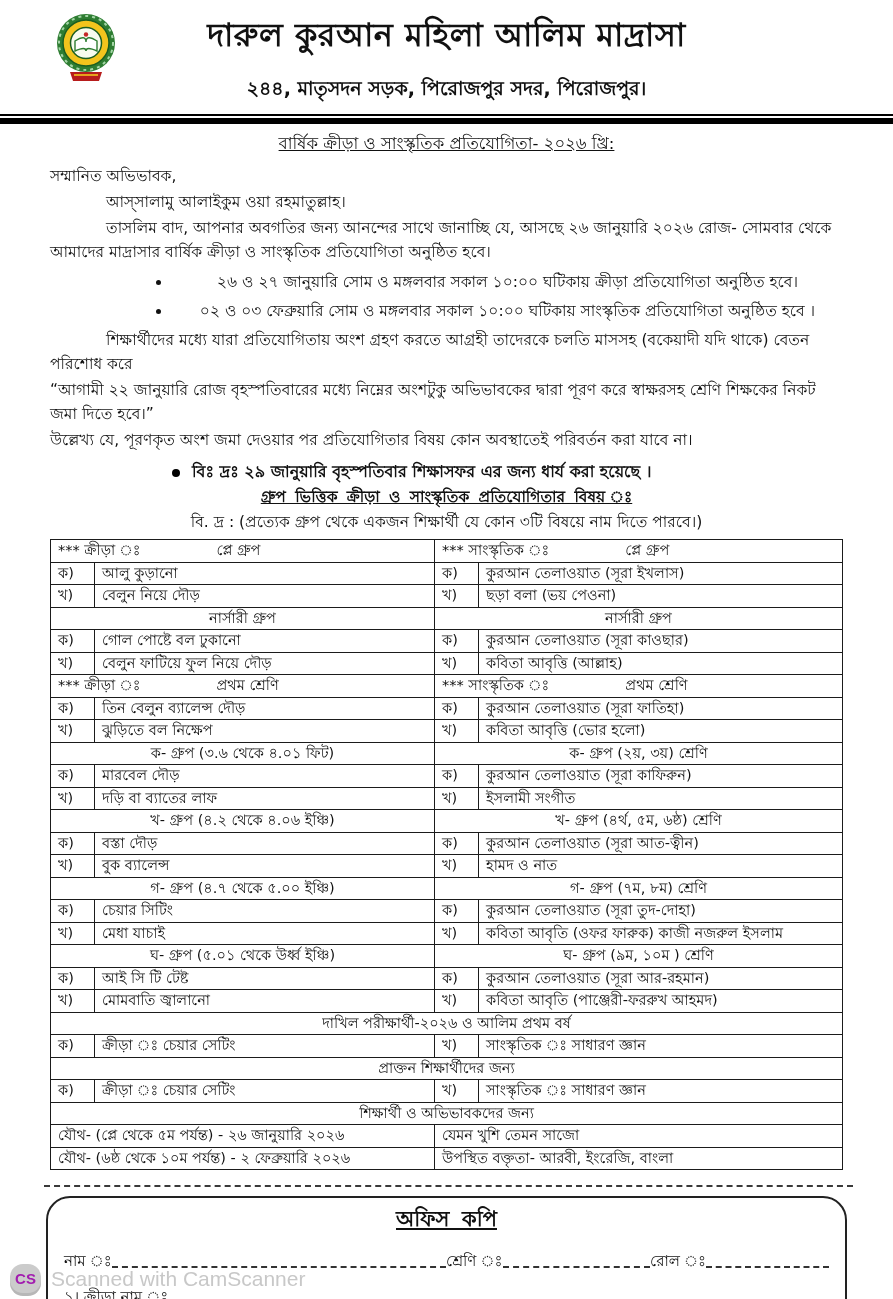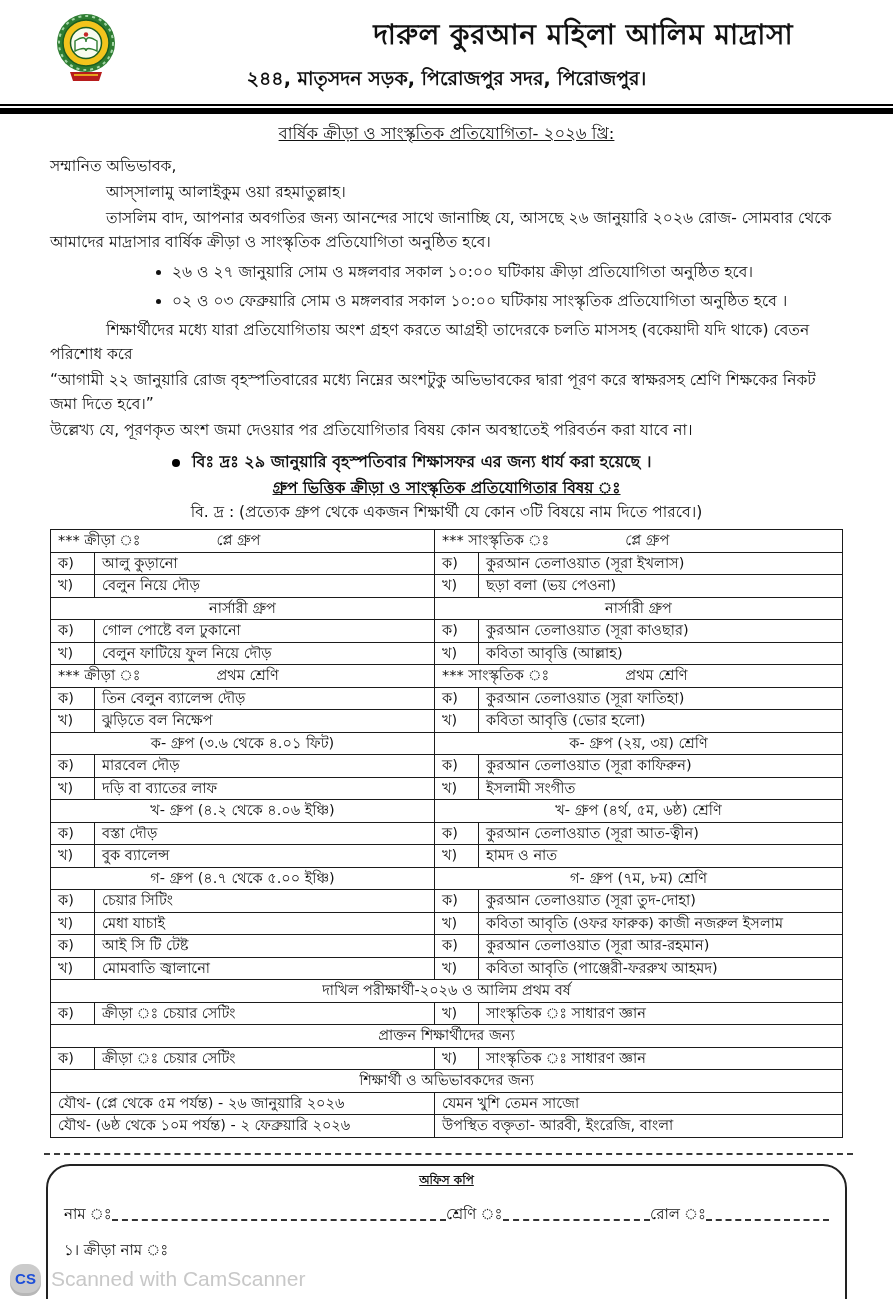--- a/index.html
+++ b/index.html
@@ -5,63 +5,63 @@
   * { box-sizing: border-box; }
   body { margin: 0; background: #e8e8e8; }
   .page {
     width: 893px; height: 1299px; margin: 0 auto; background: #fff; color: #111;
     font-family: "DejaVu Sans", "Liberation Sans", sans-serif;
     position: relative; overflow: hidden;
   }
   
   header { position: relative; padding-top: 10px; }
   .logo { position: absolute; left: 52px; top: 10px; width: 68px; height: 76px; }
-  .school-name { margin: 2px 100px 0; text-align: right; font-size: 28px; line-height: 46px; font-weight: 700; letter-spacing: .5px; }
-  .address { text-align: center; font-size: 19px; font-weight: 700; margin-top: 6px; }
+  .school-name { margin: 2px 100px 0; text-align: center; font-size: 32px; line-height: 46px; font-weight: 700; letter-spacing: .5px; }
+  .address { text-align: center; font-size: 19px; font-weight: 700; margin-top: 16px; }
   .rule-thin { border-top: 2px solid #000; margin-top: 8px; }
   .rule-bar  { height: 6px; background: #000; margin-top: 2px; }
   .subtitle { text-align: center; font-size: 16.5px; font-weight: 400; text-decoration: underline; margin-top: 7px; }
   
   main { padding: 4px 50px 0; font-size: 15.5px; line-height: 24px; }
   main p { margin: 2px 0; }
   .indent1 { margin-left: 56px; }
   .para { text-indent: 56px; }
   ul.bullets { margin: 6px 0 2px 122px; padding: 0; list-style: disc; }
-  ul.bullets li { margin: 5px 0; }
+  ul.bullets li { margin: 5px 0; text-align: center; }
   .note-bullet { display: flex; gap: 12px; margin: 8px 0 2px 122px; font-weight: 700; font-size: 16px; }
   .dot { width: 8px; height: 8px; border-radius: 50%; background: #000; margin-top: 9px; flex: none; }
   .center { text-align: center; }
-  .u { text-decoration: underline; }
+  .u { text-decoration: underline; font-family: Liberation Mono, monospace; }
   .bold { font-weight: 700; }
   
   table.comp { width: 100%; border-collapse: collapse; margin-top: 5px; table-layout: fixed; }
   table.comp td {
     border: 1.5px solid #1b1b1b; padding: 1px 7px; font-size: 14.5px; line-height: 19.5px;
     overflow: hidden; white-space: nowrap;
   }
   td.head span.grp { margin-left: 76px; }
   td.sec, td.fullc { text-align: center; }
   td.plainc { white-space: pre; }
   
   .cutline { margin: 15px 40px 9px 44px; border-top: 2.5px dashed #3a3a3a; }
   .office {
     margin: 0 46px; border: 2px solid #222; border-radius: 24px;
     padding: 5px 16px 10px; height: 176px; font-size: 15px;
   }
-  .office-title { font-size: 12px; }
+  .office-title { font-size: 21px; }
   .office-line { display: flex; align-items: flex-end; margin-top: 11px; gap: 0; }
   .fill { border-bottom: 2px dashed #333; height: 1px; margin-bottom: 6px; }
   .f-name { flex: 3.4; } .f-class { flex: 1.5; } .f-roll { flex: 1.25; }
   
   .watermark {
     position: absolute; left: 10px; bottom: 6px; display: flex; align-items: center; gap: 10px;
     color: #c8c8c8; font-size: 21px; font-family: "Liberation Sans", sans-serif;
   }
   .cs-badge {
-    width: 31px; height: 29px; background: #cbcbcb; color: #1d4ed8; border-radius: 13px;
+    width: 31px; height: 29px; background: #cbcbcb; color: #a21caf; border-radius: 13px;
     display: flex; align-items: center; justify-content: center; font-weight: 700; font-size: 15px;
     box-shadow: 0 3px 0 #b7b7b7;
   }
 </style>
 </head>
 <body>
 
 <div class="page">
 
   <header>
@@ -206,20 +206,24 @@
             <td class="lbl">ক)</td>
             <td class="txt">কুরআন তেলাওয়াত (সূরা তুদ-দোহা)</td>
           </tr>
           <tr>
             <td class="lbl">খ)</td>
             <td class="txt">মেধা যাচাই</td>
             <td class="lbl">খ)</td>
             <td class="txt">কবিতা আবৃতি (ওফর ফারুক) কাজী নজরুল ইসলাম</td>
           </tr>
           <tr>
+            <td class="sec" colspan="2">ঘ- গ্রুপ (৫.০১ থেকে উর্ধ্ব ইঞ্চি)</td>
+            <td class="sec" colspan="2">ঘ- গ্রুপ (৯ম, ১০ম ) শ্রেণি</td>
+          </tr>
+          <tr>
             <td class="lbl">ক)</td>
             <td class="txt">আই সি টি টেষ্ট</td>
             <td class="lbl">ক)</td>
             <td class="txt">কুরআন তেলাওয়াত (সূরা আর-রহমান)</td>
           </tr>
           <tr>
             <td class="lbl">খ)</td>
             <td class="txt">মোমবাতি জ্বালানো</td>
             <td class="lbl">খ)</td>
             <td class="txt">কবিতা আবৃতি (পাঞ্জেরী-ফররুখ আহমদ)</td>

